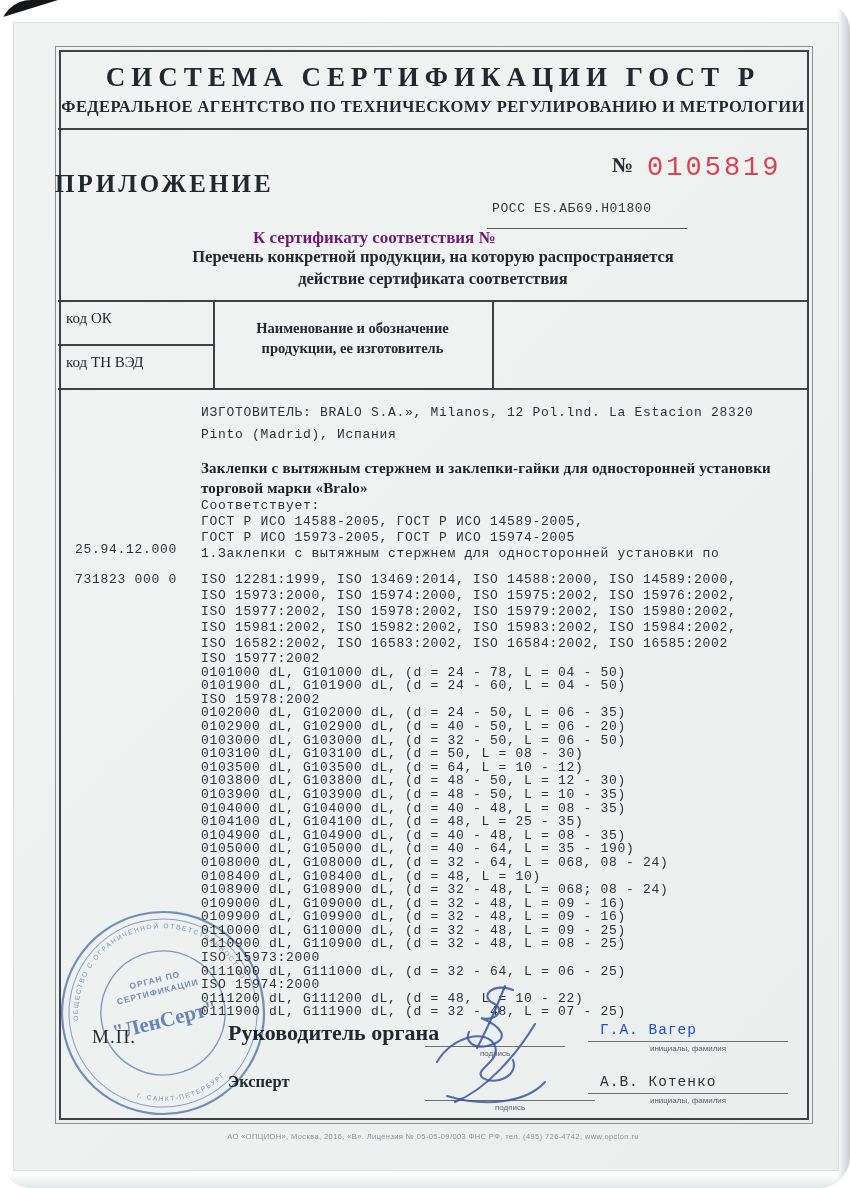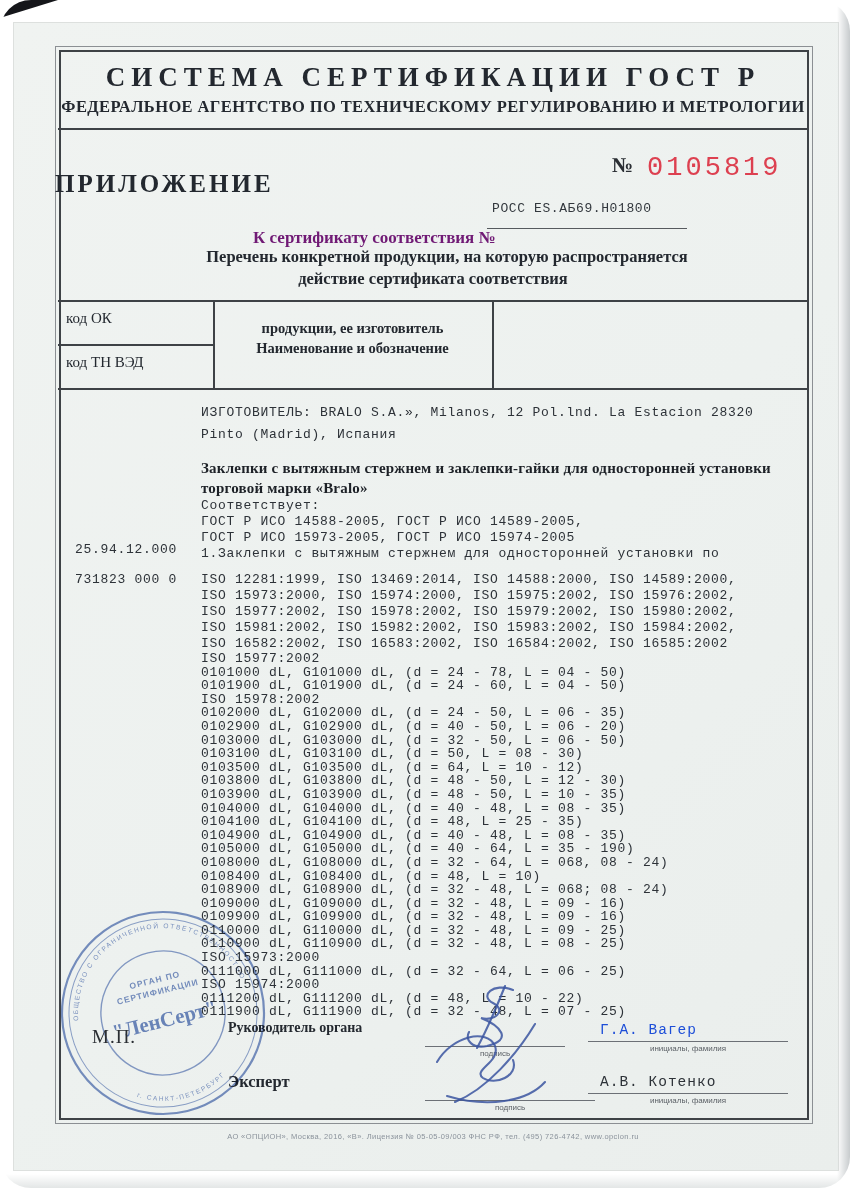--- a/index.html
+++ b/index.html
@@ -32,21 +32,21 @@
   .num-value{font-family:"Liberation Mono","DejaVu Sans Mono",monospace;font-size:27px;
         letter-spacing:3px;color:#dd4050;margin-left:10px;}
   
   .apx-title{position:absolute;left:55px;top:170px;width:756px;
         font-size:25px;font-weight:bold;letter-spacing:3px;color:#23282f;z-index:3;}
   .cert-label{position:absolute;left:253px;top:212px;font-size:17px;font-weight:bold;color:#701a75;z-index:3;margin-top:16px;}
   .cert-number{position:absolute;left:492px;top:201px;font-family:"Liberation Mono","DejaVu Sans Mono",monospace;
         font-size:13px;letter-spacing:.6px;color:#32373d;z-index:3;}
   .cert-underline{position:absolute;left:487px;top:228px;width:200px;height:1px;background:#565a5e;z-index:3;}
   .subt1{position:absolute;left:55px;top:247px;width:756px;text-align:center;
-        font-size:16.5px;font-weight:bold;color:#23282f;z-index:3;padding-left:14px;}
+        font-size:16.5px;font-weight:bold;color:#23282f;z-index:3;}
   .subt2{position:absolute;left:55px;top:269px;width:756px;text-align:center;
         font-size:16.5px;font-weight:bold;color:#23282f;z-index:3;}
   
   .tbl-top{position:absolute;left:58px;top:300px;width:750px;height:2px;background:#3e4246;z-index:3;}
   .tbl-bottom{position:absolute;left:58px;top:388px;width:750px;height:2px;background:#3e4246;z-index:3;}
   .tbl-v1{position:absolute;left:213px;top:300px;width:1.5px;height:90px;background:#3e4246;z-index:3;}
   .tbl-v2{position:absolute;left:492px;top:300px;width:1.5px;height:90px;background:#3e4246;z-index:3;}
   .tbl-hdiv{position:absolute;left:58px;top:344px;width:155px;height:1.5px;background:#3e4246;z-index:3;}
   .cell-ok{position:absolute;left:66px;top:310px;font-size:15px;color:#23282f;z-index:3;}
   .cell-tnved{position:absolute;left:66px;top:354px;font-size:15px;color:#23282f;z-index:3;}
@@ -74,21 +74,21 @@
   .stamp{position:absolute;left:53px;top:903px;width:220px;height:220px;z-index:5;
         transform:rotate(-14deg);mix-blend-mode:multiply;opacity:.88;}
   .stamp text{fill:#4f6fb5;}
   .ring-text{font-family:"Liberation Sans",sans-serif;font-size:6.6px;letter-spacing:1.6px;opacity:.8;}
   .stamp-org{font-family:"Liberation Sans",sans-serif;font-size:8.5px;font-weight:bold;
         letter-spacing:1px;text-anchor:middle;opacity:.85;}
   .stamp-name{font-family:"Liberation Serif",serif;font-size:21px;font-weight:bold;
         text-anchor:middle;opacity:.92;}
   .mp-label{position:absolute;left:92px;top:1026px;font-size:19px;color:#2a2e33;z-index:6;letter-spacing:1px;}
   
-  .role1{position:absolute;left:228px;top:1020px;font-size:14px;font-weight:bold;color:#23282f;z-index:4;}
+  .role1{position:absolute;left:228px;top:1020px;font-size:22px;font-weight:bold;color:#23282f;z-index:4;}
   .role2{position:absolute;left:228px;top:1072px;font-size:16.5px;font-weight:bold;color:#23282f;z-index:4;}
   .sigline1{position:absolute;left:425px;top:1046px;width:140px;height:1px;background:#6c7076;z-index:4;}
   .sigline2{position:absolute;left:425px;top:1100px;width:170px;height:1px;background:#6c7076;z-index:4;}
   .sigcap1{position:absolute;left:425px;top:1049px;width:140px;text-align:center;
         font-family:"Liberation Sans",sans-serif;font-size:8px;color:#5c6167;z-index:4;}
   .sigcap2{position:absolute;left:425px;top:1103px;width:170px;text-align:center;
         font-family:"Liberation Sans",sans-serif;font-size:8px;color:#5c6167;z-index:4;}
   .name1{position:absolute;left:600px;top:1022px;font-family:"Liberation Mono","DejaVu Sans Mono",monospace;
         font-size:14.5px;letter-spacing:1px;color:#1d4ed8;z-index:4;}
   .name2{position:absolute;left:600px;top:1074px;font-family:"Liberation Mono","DejaVu Sans Mono",monospace;
@@ -133,22 +133,22 @@
   <div class="subt2">действие сертификата соответствия</div>
 
   <div class="tbl-top"></div>
   <div class="tbl-bottom"></div>
   <div class="tbl-v1"></div>
   <div class="tbl-v2"></div>
   <div class="tbl-hdiv"></div>
   <div class="cell-ok">код ОК</div>
   <div class="cell-tnved">код ТН ВЭД</div>
   <div class="cell-mid">
+    <div>Наименование и обозначение</div>
     <div>продукции, ее изготовитель</div>
-    <div>Наименование и обозначение</div>
   </div>
 
   <div class="code-ok">25.94.12.000</div>
   <div class="code-tnved">731823 000 0</div>
 
   <div class="body-text">
       <div class="ln m22">ИЗГОТОВИТЕЛЬ: BRALO S.A.», Milanos, 12 Pol.lnd. La Estacion 28320</div>
       <div class="ln m22">Pinto (Madrid), Испания</div>
       <div class="ln g12"></div>
       <div class="ln s20">Заклепки с вытяжным стержнем и заклепки-гайки для односторонней установки</div>

